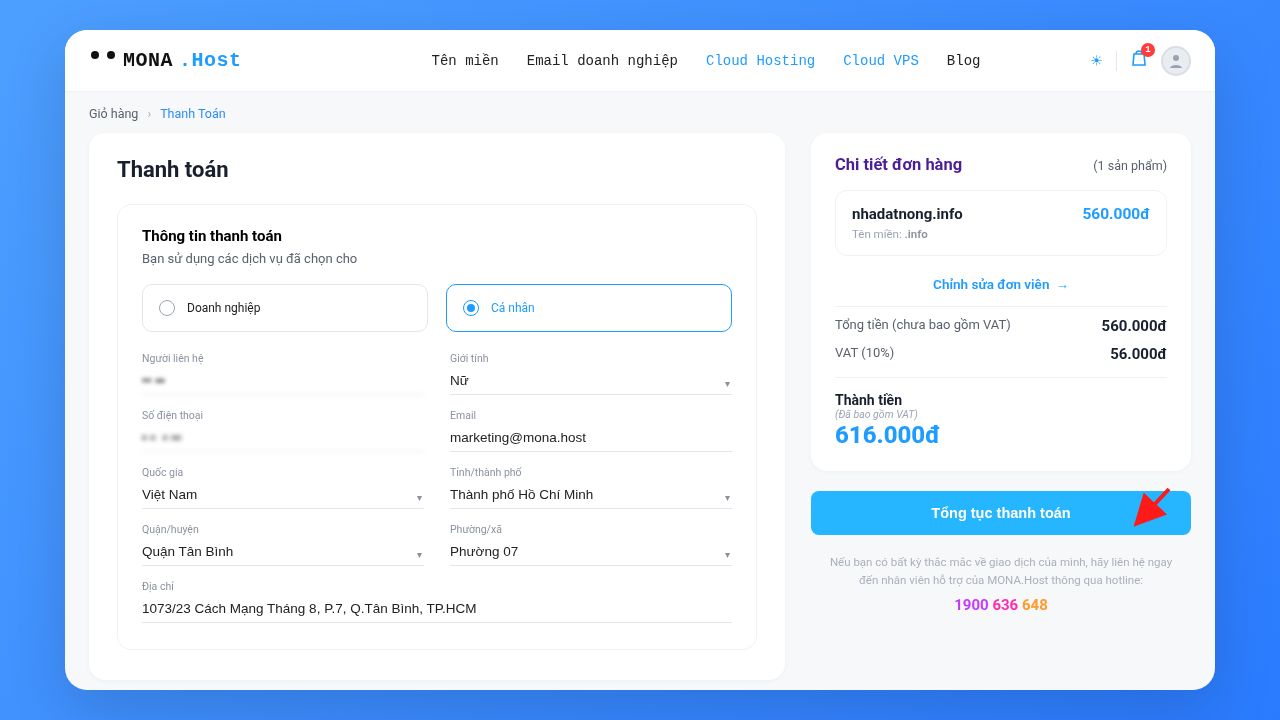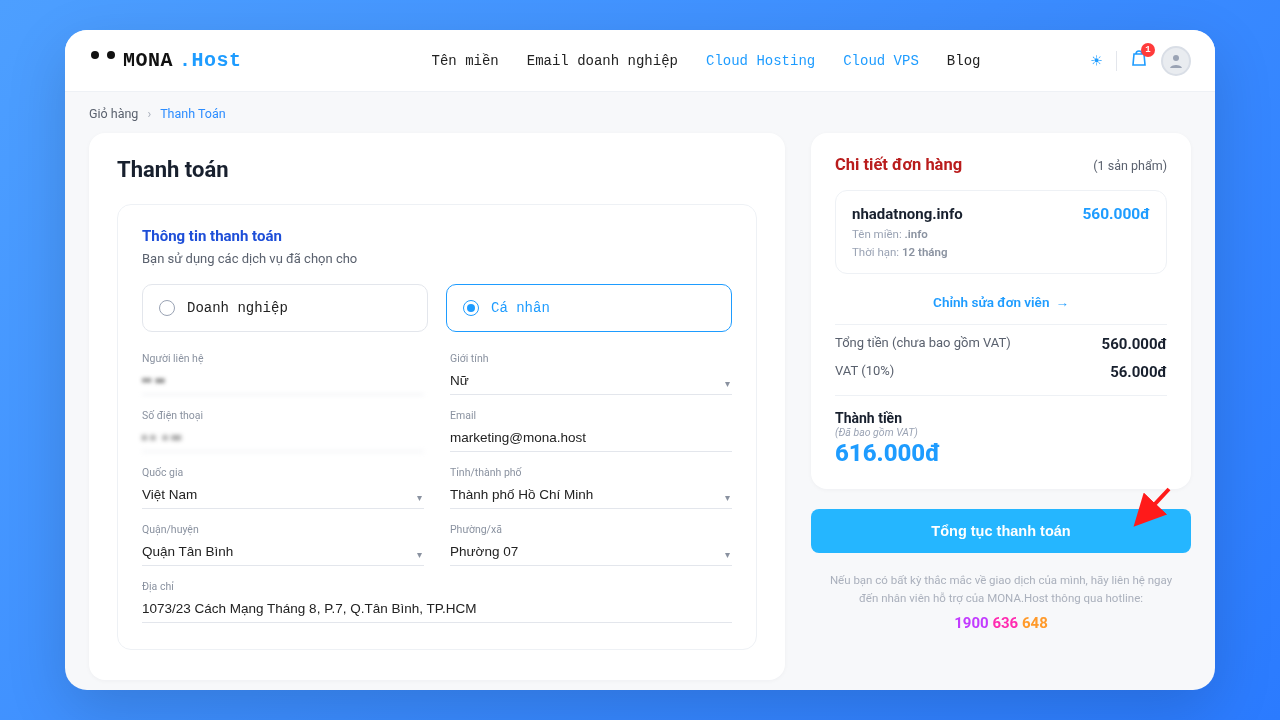--- a/index.html
+++ b/index.html
@@ -115,43 +115,42 @@
   }
 
   .inner-card {
     border: 1px solid #eef1f5;
     border-radius: 14px;
     padding: 22px 24px 26px;
   }
   .section-title {
     font-size: 15px;
     font-weight: 700;
-    color: #1d4ed8;
+    color: #000000;
     margin-bottom: 6px;
   }
   .section-sub {
     font-size: 13px;
     color: #5a616e;
     margin-bottom: 18px;
   }
 
   .type-row { display: flex; gap: 18px; margin-bottom: 20px; }
   .type-option {
     flex: 1;
     height: 48px;
     border: 1px solid #e3e6ec;
     border-radius: 10px;
     display: flex;
     align-items: center;
     padding: 0 16px;
     gap: 12px;
-    font-size: 14px;
+    font-size: 12px;
     color: #222;
     cursor: pointer;
-    font-family: Liberation Mono, monospace;
   }
   .type-option.selected {
     border: 1.5px solid #1e9cff;
     color: #1e9cff;
     align-items: center;
   }
   .radiodot {
     width: 16px; height: 16px; border-radius: 50%;
     border: 1.5px solid #9aa3b4; position: relative;
   }
@@ -201,21 +200,21 @@
   .summary-card {
     background: #fff;
     border-radius: 16px;
     padding: 22px 24px 22px;
     box-shadow: 0 1px 4px rgba(20,30,60,0.04);
   }
   .summary-head {
     display: flex; align-items: baseline; justify-content: space-between;
     margin-bottom: 16px;
   }
-  .summary-head h3 { font-size: 16.5px; font-weight: 700; color: #b91c1c; }
+  .summary-head h3 { font-size: 16.5px; font-weight: 700; color: #4c1d95; }
   .summary-head .count { font-size: 12.5px; color: #5a616e; }
 
   .order-item {
     border: 1px solid #eef1f5;
     border-radius: 12px;
     padding: 14px 16px;
     margin-bottom: 14px;
   }
   .order-item .row1 { display: flex; justify-content: space-between; align-items: baseline; }
   .order-item .domain { font-size: 15px; font-weight: 700; color: #18202e; }
@@ -383,24 +382,20 @@
 
         <div class="order-item">
           <div class="row1">
             <span class="domain">nhadatnong.info</span>
             <span class="price">560.000đ</span>
           </div>
           <div class="meta">
             <span>Tên miền:</span>
             <b>.info</b>
           </div>
-          <div class="meta">
-            <span>Thời hạn:</span>
-            <b>12 tháng</b>
-          </div>
         </div>
 
         <div class="edit-link">
           <span>Chỉnh sửa đơn viên</span>
           <span>→</span>
         </div>
 
         <div class="split"></div>
         <div class="sum-line">
           <span>Tổng tiền (chưa bao gồm VAT)</span>

